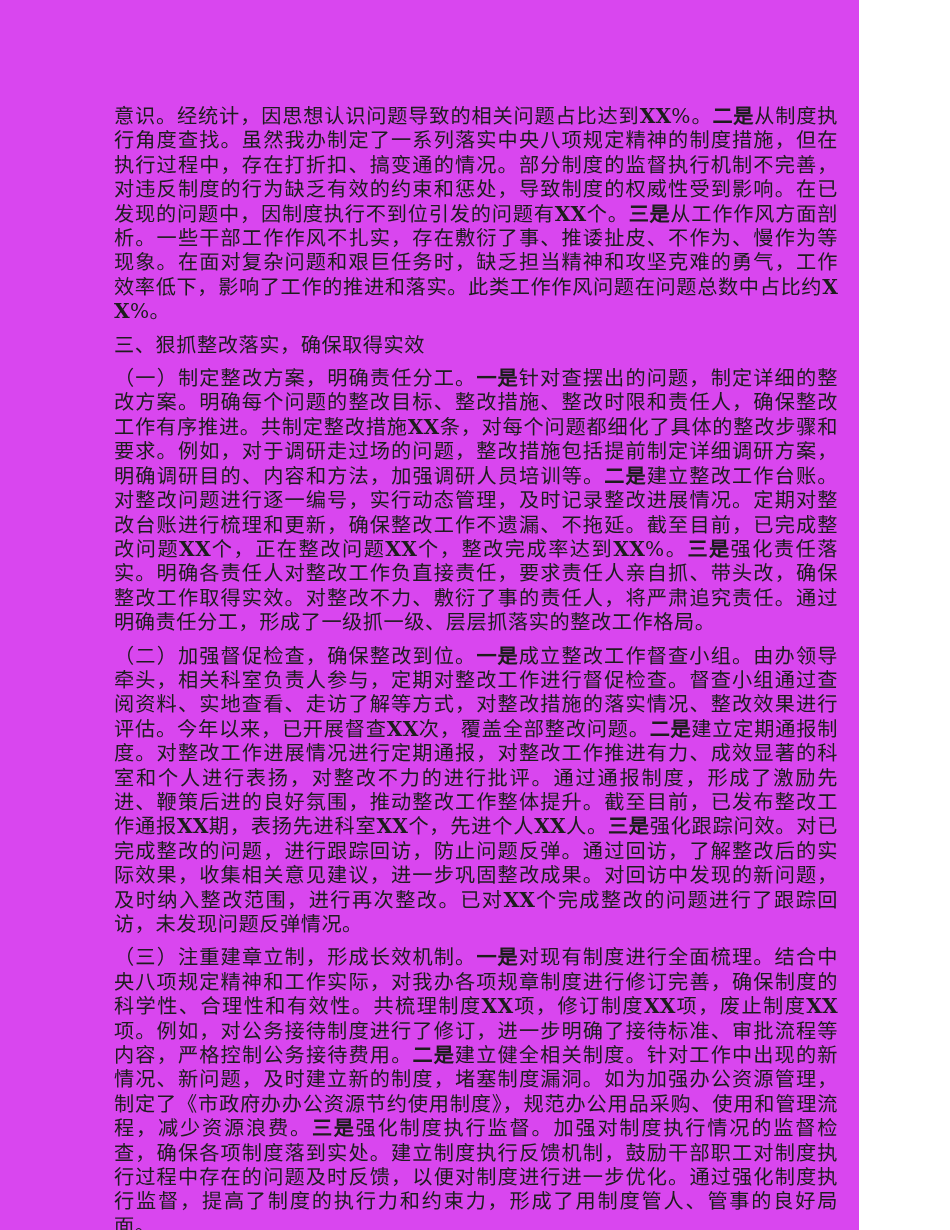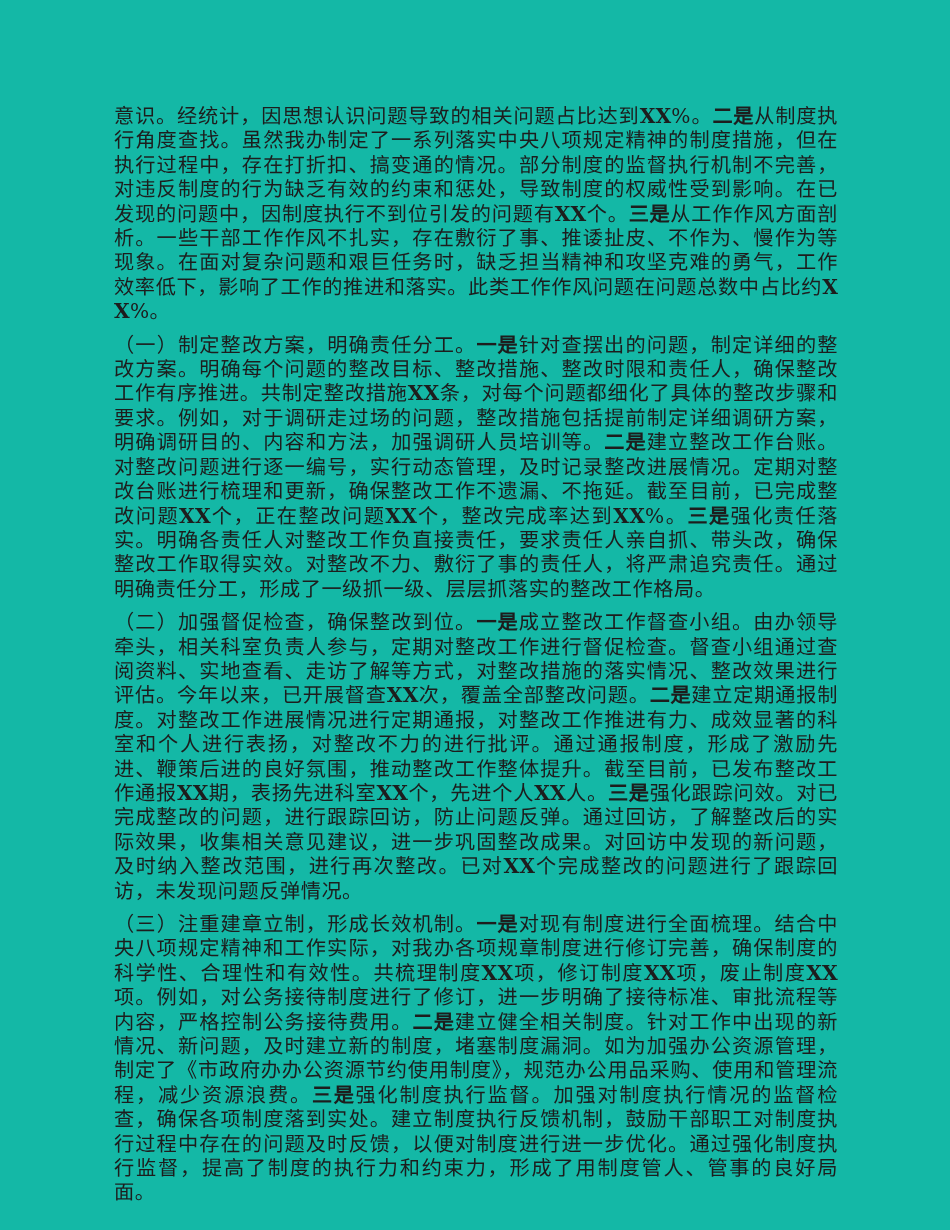--- a/index.html
+++ b/index.html
@@ -11,23 +11,23 @@
   body {
     width: 950px;
     height: 1230px;
     overflow: hidden;
     font-family: "DejaVu Serif", "Liberation Serif", serif;
     color: #1a1a1a;
     -webkit-font-smoothing: antialiased;
   }
   .page {
     position: relative;
-    width: 950px;
+    width: 859px;
     height: 1230px;
-    background: #14b8a6;
+    background: #d946ef;
     box-sizing: border-box;
   }
   .doc-body {
     position: absolute;
     left: 114px;
     top: 104px;
     width: 724px;
   }
   p.para {
     margin: 0 0 9px 0;
@@ -65,17 +65,18 @@
     letter-spacing: 0.2px;
   }
 </style>
 </head>
 <body>
 
 <div class="page">
   <div class="doc-body" id="doc-body">
 
   <p class="para"><span class="">意识。经统计，因思想认识问题导致的相关问题占比达到</span><span class="num">XX</span><span class="">%。</span><span class="b">二是</span><span class="">从制度执行角度查找。虽然我办制定了一系列落实中央八项规定精神的制度措施，但在执行过程中，存在打折扣、搞变通的情况。部分制度的监督执行机制不完善，对违反制度的行为缺乏有效的约束和惩处，导致制度的权威性受到影响。在已发现的问题中，因制度执行不到位引发的问题有</span><span class="num">XX</span><span class="">个。</span><span class="b">三是</span><span class="">从工作作风方面剖析。一些干部工作作风不扎实，存在敷衍了事、推诿扯皮、不作为、慢作为等现象。在面对复杂问题和艰巨任务时，缺乏担当精神和攻坚克难的勇气，工作效率低下，影响了工作的推进和落实。此类工作作风问题在问题总数中占比约</span><span class="num">XX</span><span class="">%。</span></p>
+      <p class="para heading"><span class="">三、狠抓整改落实，确保取得实效</span></p>
       <p class="para indent"><span class="">（一）制定整改方案，明确责任分工。</span><span class="b">一是</span><span class="">针对查摆出的问题，制定详细的整改方案。明确每个问题的整改目标、整改措施、整改时限和责任人，确保整改工作有序推进。共制定整改措施</span><span class="num">XX</span><span class="">条，对每个问题都细化了具体的整改步骤和要求。例如，对于调研走过场的问题，整改措施包括提前制定详细调研方案，明确调研目的、内容和方法，加强调研人员培训等。</span><span class="b">二是</span><span class="">建立整改工作台账。对整改问题进行逐一编号，实行动态管理，及时记录整改进展情况。定期对整改台账进行梳理和更新，确保整改工作不遗漏、不拖延。截至目前，已完成整改问题</span><span class="num">XX</span><span class="">个，正在整改问题</span><span class="num">XX</span><span class="">个，整改完成率达到</span><span class="num">XX</span><span class="">%。</span><span class="b">三是</span><span class="">强化责任落实。明确各责任人对整改工作负直接责任，要求责任人亲自抓、带头改，确保整改工作取得实效。对整改不力、敷衍了事的责任人，将严肃追究责任。通过明确责任分工，形成了一级抓一级、层层抓落实的整改工作格局。</span></p>
       <p class="para indent"><span class="">（二）加强督促检查，确保整改到位。</span><span class="b">一是</span><span class="">成立整改工作督查小组。由办领导牵头，相关科室负责人参与，定期对整改工作进行督促检查。督查小组通过查阅资料、实地查看、走访了解等方式，对整改措施的落实情况、整改效果进行评估。今年以来，已开展督查</span><span class="num">XX</span><span class="">次，覆盖全部整改问题。</span><span class="b">二是</span><span class="">建立定期通报制度。对整改工作进展情况进行定期通报，对整改工作推进有力、成效显著的科室和个人进行表扬，对整改不力的进行批评。通过通报制度，形成了激励先进、鞭策后进的良好氛围，推动整改工作整体提升。截至目前，已发布整改工作通报</span><span class="num">XX</span><span class="">期，表扬先进科室</span><span class="num">XX</span><span class="">个，先进个人</span><span class="num">XX</span><span class="">人。</span><span class="b">三是</span><span class="">强化跟踪问效。对已完成整改的问题，进行跟踪回访，防止问题反弹。通过回访，了解整改后的实际效果，收集相关意见建议，进一步巩固整改成果。对回访中发现的新问题，及时纳入整改范围，进行再次整改。已对</span><span class="num">XX</span><span class="">个完成整改的问题进行了跟踪回访，未发现问题反弹情况。</span></p>
       <p class="para indent"><span class="">（三）注重建章立制，形成长效机制。</span><span class="b">一是</span><span class="">对现有制度进行全面梳理。结合中央八项规定精神和工作实际，对我办各项规章制度进行修订完善，确保制度的科学性、合理性和有效性。共梳理制度</span><span class="num">XX</span><span class="">项，修订制度</span><span class="num">XX</span><span class="">项，废止制度</span><span class="num">XX</span><span class="">项。例如，对公务接待制度进行了修订，进一步明确了接待标准、审批流程等内容，严格控制公务接待费用。</span><span class="b">二是</span><span class="">建立健全相关制度。针对工作中出现的新情况、新问题，及时建立新的制度，堵塞制度漏洞。如为加强办公资源管理，制定了《市政府办办公资源节约使用制度》，规范办公用品采购、使用和管理流程，减少资源浪费。</span><span class="b">三是</span><span class="">强化制度执行监督。加强对制度执行情况的监督检查，确保各项制度落到实处。建立制度执行反馈机制，鼓励干部职工对制度执行过程中存在的问题及时反馈，以便对制度进行进一步优化。通过强化制度执行监督，提高了制度的执行力和约束力，形成了用制度管人、管事的良好局面。</span></p>
     </div>
 </div>
 
 </body></html>

